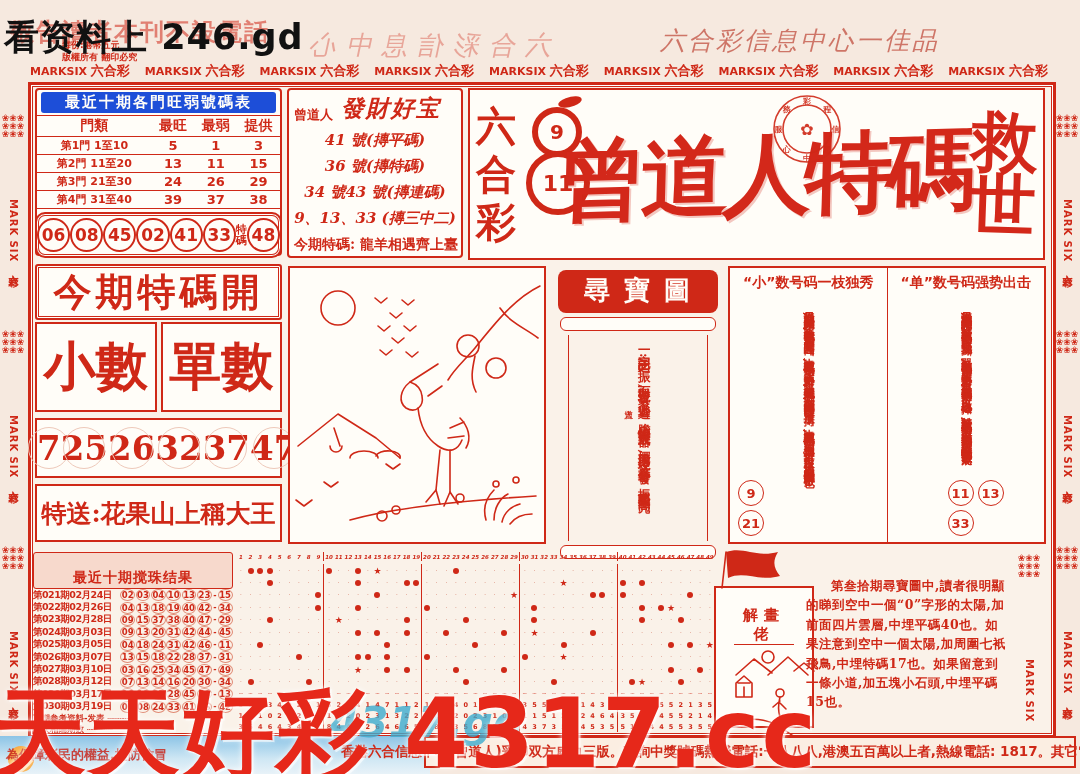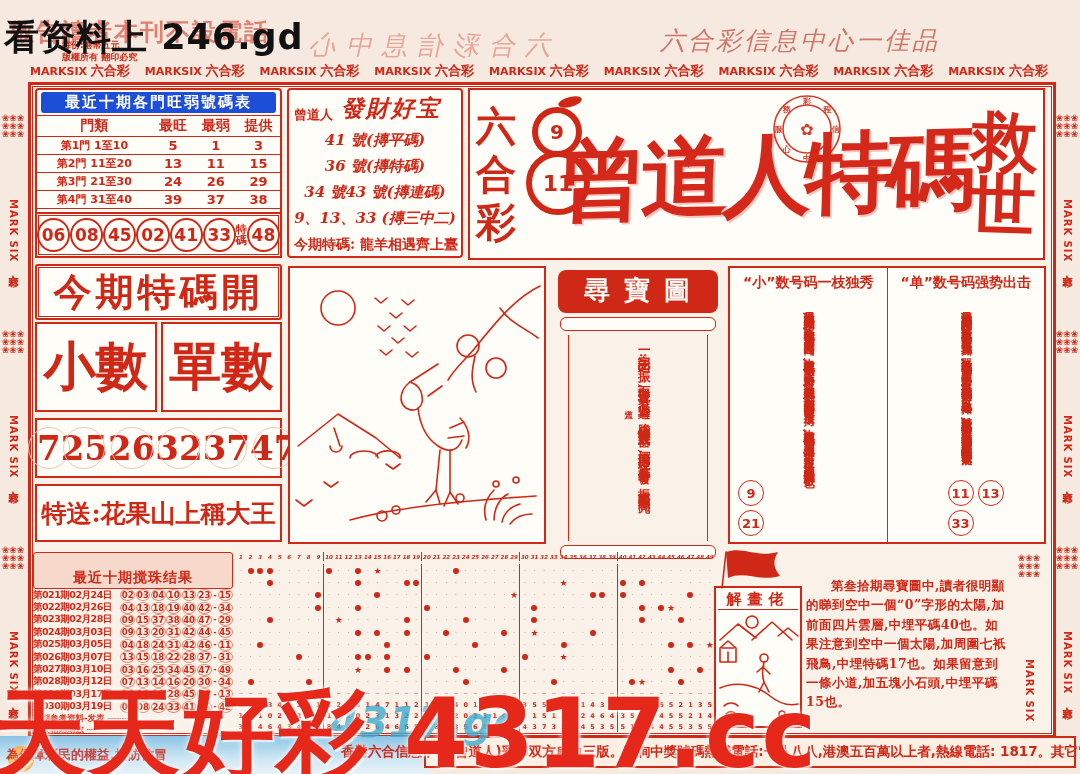--- a/index.html
+++ b/index.html
@@ -25,21 +25,21 @@
   .box{position:absolute;border:2px solid #cf2817;background:#fffdf8;box-sizing:border-box;}
   .dbl{box-shadow:inset 0 0 0 1px #fffdf8, inset 0 0 0 2px #cf2817;}
   
   #hotcold{left:35px;top:88px;width:247px;height:168px;border-radius:4px;}
   #hotcold-title{margin:2px 4px;background:#1d4ed8;color:#fffdf8;font-weight:bold;font-size:15px;text-align:center;letter-spacing:2px;padding:1px 0;border-radius:3px;}
   #hotcold table{width:100%;border-collapse:collapse;}
   #hotcold th,#hotcold td{border-top:1px solid #cf2817;color:#cf2817;font-size:13px;font-weight:bold;text-align:center;padding:1px 0;}
   #hotcold th{font-size:14px;}
   #hotcold td.gate{font-size:11px;}
   
-  #ballbox{left:35px;top:212px;width:247px;height:46px;border-radius:0;display:flex;align-items:center;justify-content:space-evenly;}
+  #ballbox{left:35px;top:212px;width:247px;height:46px;border-radius:10px;display:flex;align-items:center;justify-content:space-evenly;}
   .ball{width:30px;height:30px;border:2px solid #cf2817;border-radius:50%;color:#cf2817;font-weight:bold;font-size:17px;display:flex;align-items:center;justify-content:center;}
   #ball-label{font-size:11px;font-weight:bold;color:#cf2817;line-height:1;text-align:center;}
   
   #fortune{left:287px;top:88px;width:176px;height:170px;border-radius:4px;padding:3px 5px;font-family:"DejaVu Serif",serif;}
   #fortune-head{display:flex;align-items:flex-end;gap:8px;color:#cf2817;}
   #fortune-author{font-size:13px;font-weight:bold;}
   #fortune-title{font-size:23px;font-weight:bold;font-style:italic;letter-spacing:2px;}
   .fortune-line{color:#cf2817;font-weight:bold;font-size:15px;font-style:italic;text-align:center;margin-top:7px;white-space:nowrap;}
   #fortune-foot{color:#cf2817;font-weight:bold;font-size:14px;margin-top:8px;white-space:nowrap;}
   
@@ -95,21 +95,21 @@
   #grid{left:236px;top:552px;width:476px;height:176px;border:none;background:none;}
   .grid-row{display:flex;height:12.4px;}
   .grid-cell{width:9.7px;flex:none;display:flex;align-items:center;justify-content:center;font-size:7px;color:#d98a76;}
   .grid-cell.g{border-right:1px solid #cf2817;}
   #grid-head .grid-cell{font-size:5.5px;color:#cf2817;font-weight:bold;font-style:italic;height:9px;}
   .dot{width:6px;height:6px;background:#cf2817;border-radius:50%;}
   .star{color:#cf2817;font-size:9px;}
   .stat-cell{font-size:6.5px;color:#cf2817;font-weight:bold;height:11px;}
   
   #interp-flag{position:absolute;left:716px;top:548px;z-index:3;}
-  #interp-pic{left:714px;top:586px;width:88px;height:142px;padding:2px;}
+  #interp-pic{left:714px;top:586px;width:100px;height:142px;padding:18px;}
   #interp-label{color:#cf2817;font-weight:bold;font-size:15px;text-align:center;letter-spacing:6px;font-family:"DejaVu Serif",serif;border-bottom:1px solid #cf2817;}
   #interp-textbox{left:806px;top:556px;width:202px;height:172px;border:none;background:none;margin-top:20px;}
   #interp-text{color:#cf2817;font-weight:bold;font-size:12.5px;line-height:1.55;font-family:"DejaVu Serif",serif;text-indent:2em;letter-spacing:.5px;}
   #strip-inner{position:absolute;left:1012px;top:552px;width:34px;height:176px;display:flex;flex-direction:column;justify-content:space-between;align-items:center;padding:2px 0;}
   
   #footer-band{position:absolute;left:424px;top:736px;width:648px;height:28px;border:2px solid #cf2817;background:#fbeee2;display:flex;align-items:center;justify-content:center;z-index:40;}
   #footer-band span{color:#cf2817;font-weight:bold;font-size:13.5px;white-space:nowrap;}
   #photo-strip{position:absolute;left:0;top:736px;width:430px;height:38px;background:linear-gradient(180deg,#8cc4e6,#cfe7f4 60%,#e8f2f8);z-index:39;}
   #photo-caption{position:absolute;left:6px;top:10px;font-size:13px;font-weight:bold;color:rgba(200,40,30,.85);white-space:nowrap;}
   #photo-sun{position:absolute;left:8px;bottom:2px;width:26px;height:26px;border-radius:50%;background:radial-gradient(#ffd27a,#f59a2e);}

